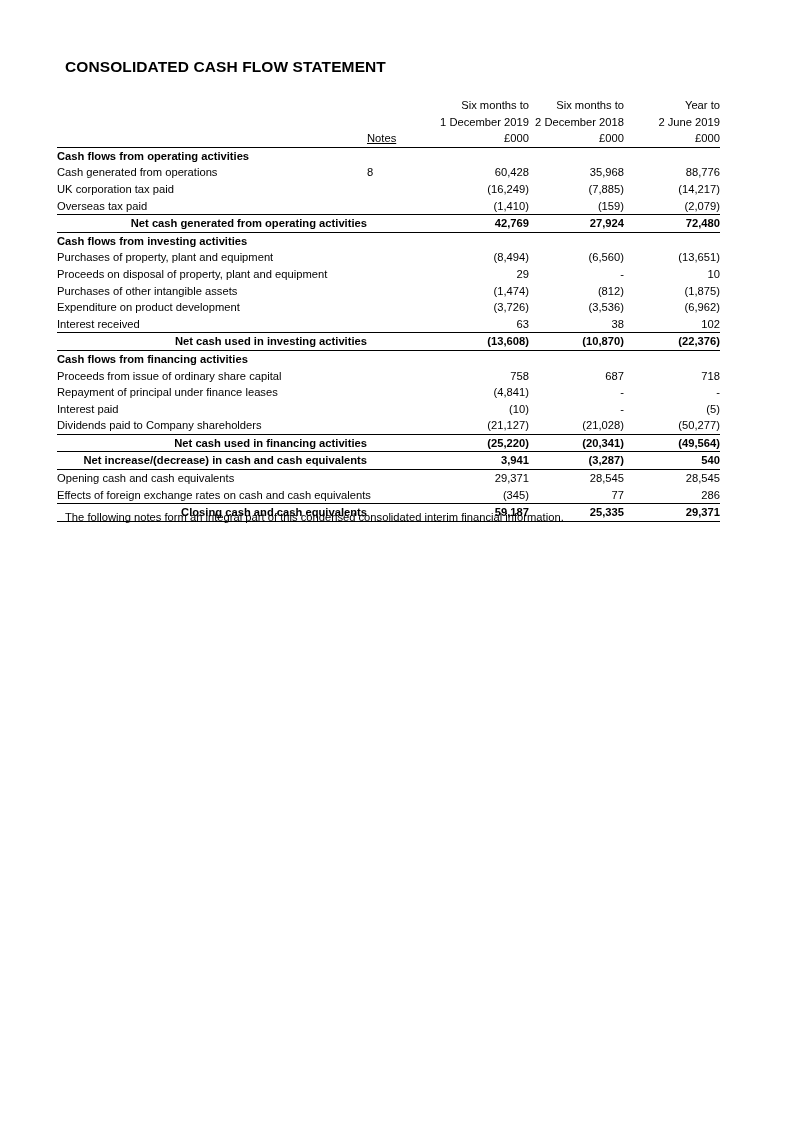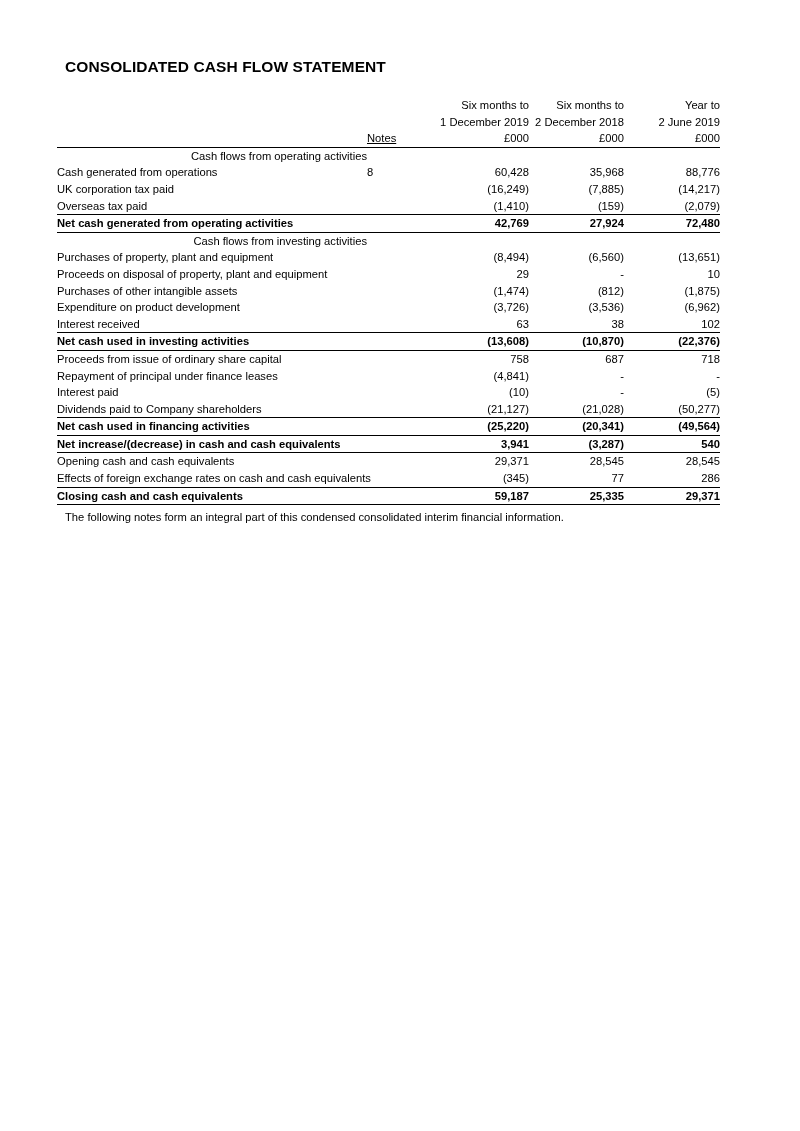--- a/index.html
+++ b/index.html
@@ -83,28 +83,27 @@
     white-space: nowrap;
   }
   .notes {
     text-align: left;
     padding-left: 22px;
     white-space: nowrap;
   }
 
   
   tr.rule-top > td    { border-top: 1px solid #000000; }
-  tr.rule-bottom > td { border-bottom: 1px solid #000000; }
+  tr.rule-bottom > td { border-bottom: 1px solid #000000; text-align: right; }
 
   tr.hdr-underline > td { border-bottom: 1px solid #000000; }
 
   
   tr.section > td {
-    font-weight: normal;
-    text-align: right;
+    font-weight: bold;
   }
   
   tr.subtotal > td {
     font-weight: bold;
   }
 
   .footnote {
     position: absolute;
     left: 65px;
     top: 509px;
@@ -229,20 +228,27 @@
           <td class="num">38</td>
           <td class="num">102</td>
         </tr>
         <tr class="subtotal rule-top rule-bottom">
           <td class="lbl">Net cash used in investing activities</td>
           <td class="notes"></td>
           <td class="num b">(13,608)</td>
           <td class="num">(10,870)</td>
           <td class="num">(22,376)</td>
         </tr>
+        <tr class="section">
+          <td class="lbl">Cash flows from financing activities</td>
+          <td class="notes"></td>
+          <td class="num b"></td>
+          <td class="num"></td>
+          <td class="num"></td>
+        </tr>
         <tr>
           <td class="lbl">Proceeds from issue of ordinary share capital</td>
           <td class="notes"></td>
           <td class="num b">758</td>
           <td class="num">687</td>
           <td class="num">718</td>
         </tr>
         <tr>
           <td class="lbl">Repayment of principal under finance leases</td>
           <td class="notes"></td>

